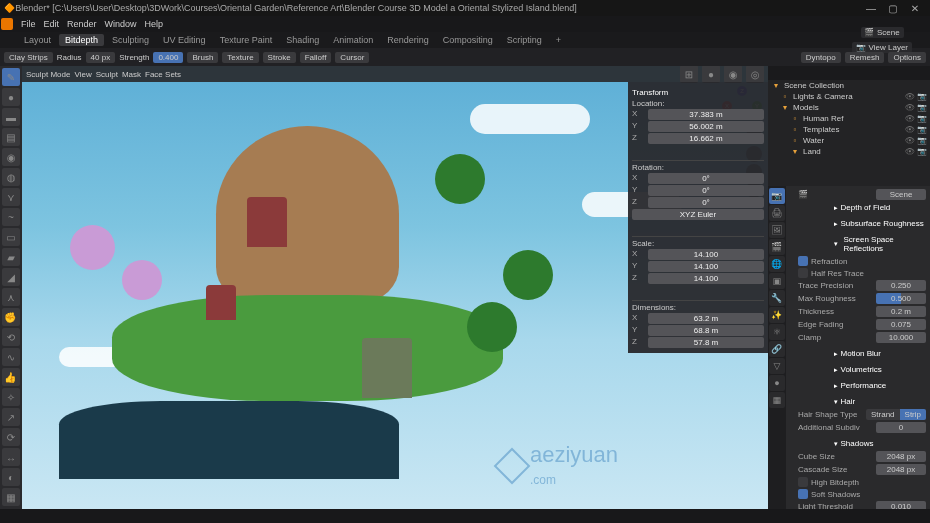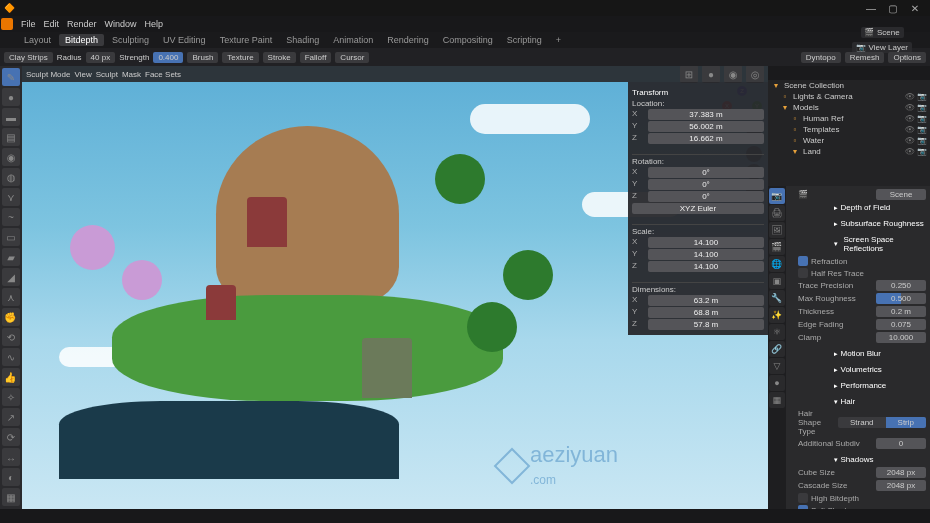--- a/index.html
+++ b/index.html
@@ -48,21 +48,21 @@
 
 .subtitle { position: absolute; bottom: 8px; left: 50%; transform: translateX(-50%); text-align: center; }
 .subtitle .zh { font-size: 18px; color: #fff; text-shadow: 1px 1px 2px #000; font-weight: bold; }
 .subtitle .en { font-size: 16px; color: #fff; text-shadow: 1px 1px 2px #000; font-style: italic; font-weight: bold; }
 
 .npanel { position: absolute; top: 16px; right: 0; width: 140px; background: rgba(40,40,44,0.95); padding: 4px; font-size: 8px; }
 .npanel .hdr { color: #fff; padding: 2px 0; }
 .npanel .row { display: flex; gap: 2px; margin: 1px 0; }
 .npanel .lbl { width: 14px; color: #aaa; }
 .npanel .val { flex: 1; background: #545458; padding: 1px 4px; border-radius: 2px; text-align: center; color: #eee; }
-.npanel .section { margin-top: 10px; border-top: 1px solid #444; padding-top: 2px; }
+.npanel .section { margin-top: 16px; border-top: 1px solid #444; padding-top: 2px; }
 
 .right-panels { width: 162px; display: flex; flex-direction: column; background: #2a2a2c; }
 .outliner { height: 120px; background: #232325; overflow: hidden; font-size: 8px; }
 .outliner .search { height: 14px; background: #1a1a1c; }
 .outliner .tree-row { display: flex; align-items: center; padding: 1px 3px; gap: 3px; color: #ccc; }
 .outliner .tree-row .ic { width: 10px; text-align: center; color: #e6a03a; }
 .outliner .tree-row .vis { margin-left: auto; display: flex; gap: 2px; color: #777; }
 
 .properties { flex: 1; background: #2a2a2c; overflow: hidden; display: flex; }
 .prop-tabs { width: 18px; background: #1e1e20; display: flex; flex-direction: column; gap: 1px; padding: 2px 1px; }
@@ -73,33 +73,34 @@
 .prop-hdr { color: #fff; padding: 2px 0; display: flex; align-items: center; gap: 3px; margin-left: 44px; }
 .prop-hdr::before { content: "▸"; font-size: 7px; }
 .prop-hdr.open::before { content: "▾"; }
 .prop-row { display: flex; align-items: center; gap: 3px; padding: 1px 0 1px 8px; }
 .prop-row .plbl { flex: 1; color: #aaa; font-size: 8px; }
 .prop-row .pval { width: 50px; background: #545458; padding: 1px 3px; border-radius: 2px; text-align: center; font-size: 8px; }
 .prop-row .pval.blue { background: linear-gradient(to right, #4772b3 50%, #545458 50%); }
 .prop-row .chk { width: 10px; height: 10px; background: #4772b3; border-radius: 2px; }
 .prop-row .chk.off { background: #3a3a3d; }
 .seg-btn { display: flex; background: #3a3a3d; border-radius: 2px; overflow: hidden; }
-.seg-btn span { padding: 1px 12px; font-size: 8px; }
+.seg-btn span { padding: 1px 5px; font-size: 8px; }
 .seg-btn span.on { background: #4772b3; }
 
 .watermark { position: absolute; right: 150px; bottom: 35px; font-size: 22px; color: #73abd3; opacity: 0.8; display: flex; align-items: center; gap: 5px; }
 .watermark .cube { width: 26px; height: 26px; border: 2px solid #73abd3; transform: rotate(45deg); }
 
 .statusbar { position: absolute; bottom: 0; left: 0; right: 0; height: 14px; background: #18181a; display: flex; align-items: center; padding: 0 6px; font-size: 8px; color: #888; gap: 10px; }
 </style>
 </head>
 <body>
 
 <div class="titlebar">
   <span>🔶</span>
+  <span>Blender* [C:\Users\User\Desktop\3DWork\Courses\Oriental Garden\Reference Art\Blender Course 3D Model a Oriental Stylized Island.blend]</span>
   <span class="spacer"></span>
   <span class="winbtn">—</span>
   <span class="winbtn">▢</span>
   <span class="winbtn">✕</span>
 </div>
 
 <div class="menubar">
   <div class="logo"></div>
   <span class="menuitem">File</span>
   <span class="menuitem">Edit</span>

